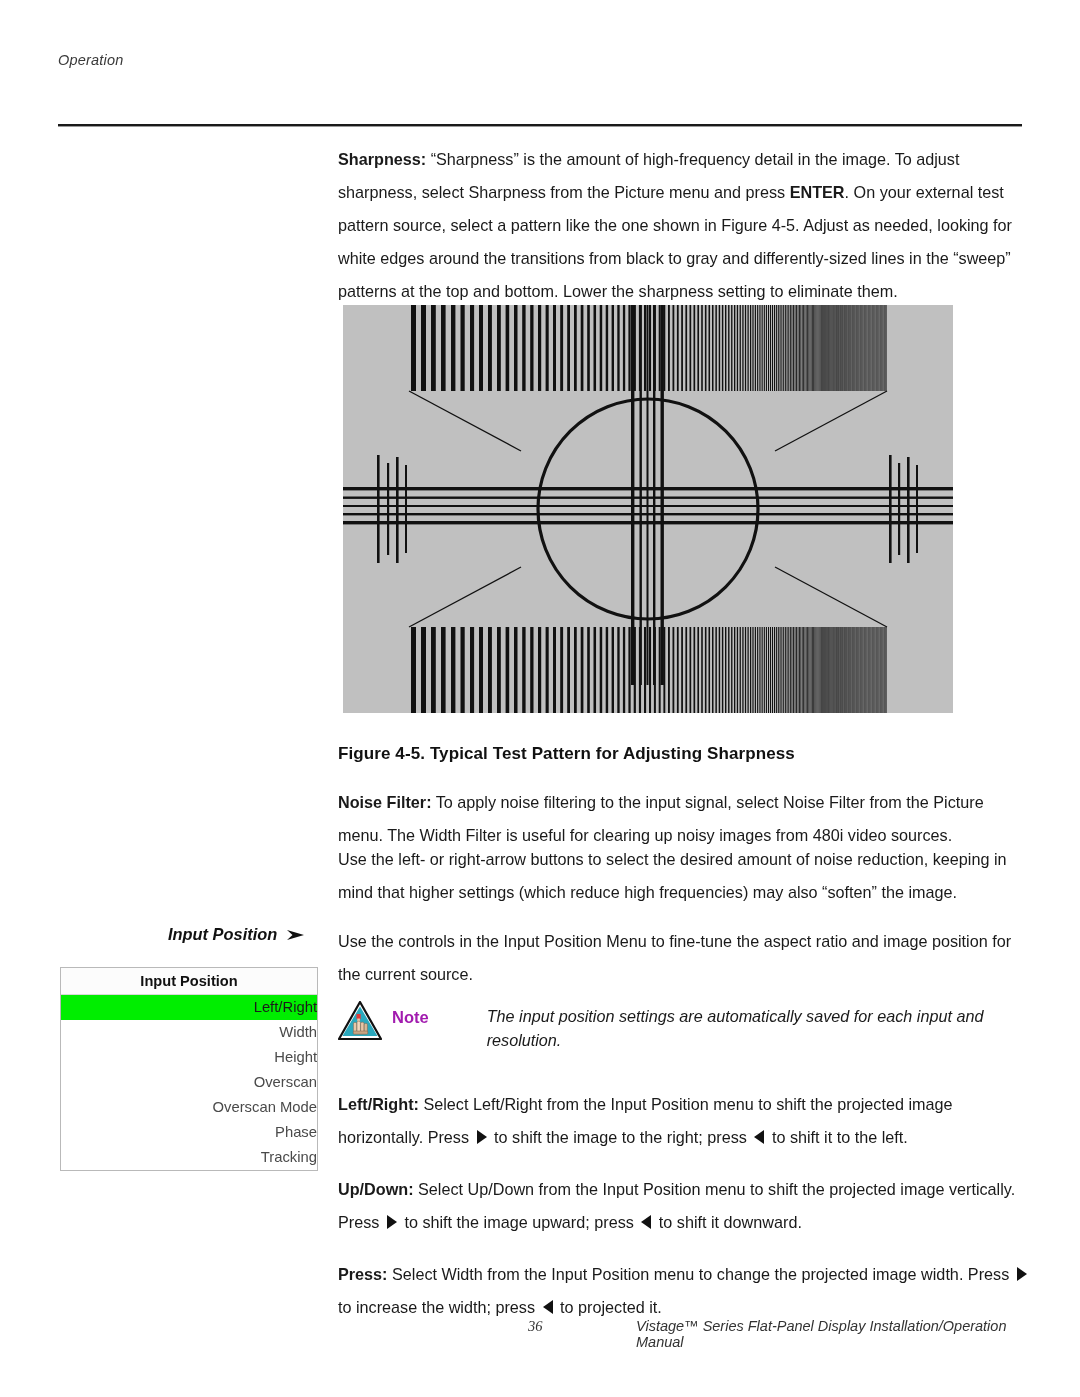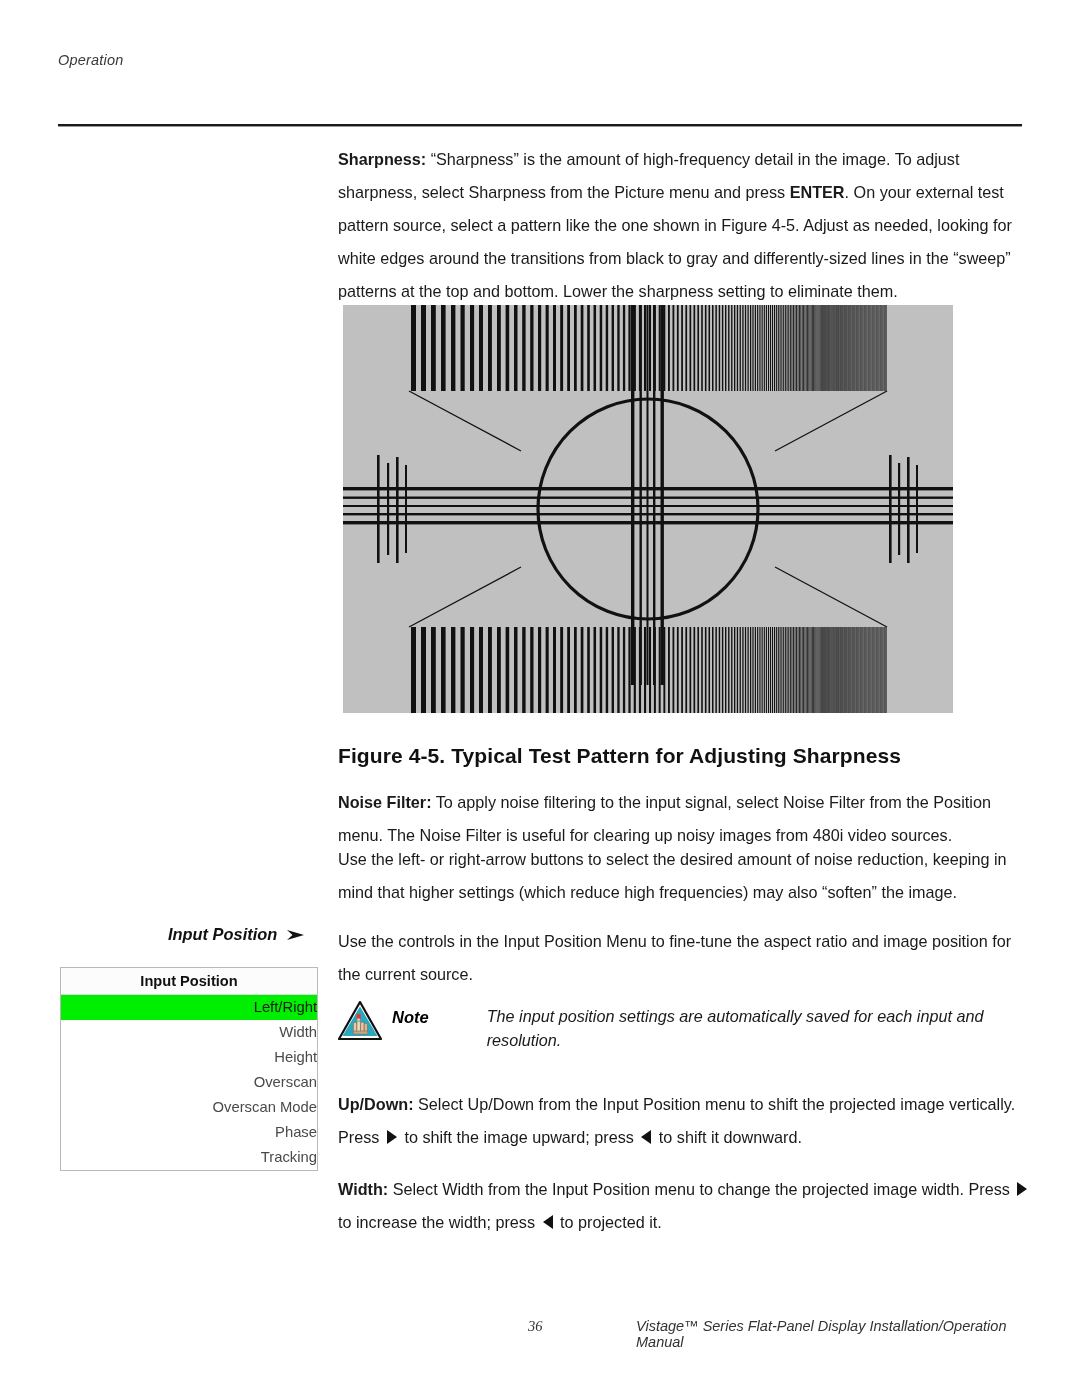--- a/index.html
+++ b/index.html
@@ -62,21 +62,21 @@
     background: #c0c0c0;
     overflow: hidden;
   }
   .tp-svg { display: block; width: 610px; height: 408px; }
 
   .fig-caption {
     position: absolute;
     left: 338px;
     top: 744px;
     width: 688px;
-    font-size: 21px;
+    font-size: 17px;
     font-weight: bold;
     color: #111;
     letter-spacing: 0.1px;
   }
 
   .block-noise { position: absolute; left: 338px; top: 786px; width: 690px; }
   .block-noise2 { position: absolute; left: 338px; top: 843px; width: 690px; }
   .block-ipintro { position: absolute; left: 338px; top: 925px; width: 690px; }
   .block-bottom  { position: absolute; left: 338px; top: 1088px; width: 700px; }
 
@@ -133,22 +133,21 @@
     top: 1001px;
     width: 690px;
     display: flex;
     align-items: flex-start;
     gap: 10px;
   }
   .note-icon { width: 44px; height: 40px; flex: 0 0 44px; }
   .note-label {
     font-size: 16.5px;
     font-weight: bold;
-    font-style: italic;
-    color: #000000;
+    color: #a21caf;
     padding-top: 7px;
     flex: 0 0 auto;
     margin-right: 48px;
   }
   .note-text {
     font-size: 16.2px;
     font-style: italic;
     line-height: 23.5px;
     color: #1a1a1a;
     padding-top: 4px;
@@ -624,21 +623,21 @@
       <rect x="555" y="158" width="2.2" height="92"></rect>
       <rect x="564" y="152" width="2.6" height="106"></rect>
       <rect x="573" y="160" width="2.0" height="88"></rect>
     </g>
   </svg>
 </div>
 
 <div class="fig-caption">Figure 4-5. Typical Test Pattern for Adjusting Sharpness</div>
 
 <div class="block-noise">
-  <p class="para"><b>Noise Filter:</b><span> To apply noise filtering to the input signal, select Noise Filter from the Position menu. The Noise Filter is useful for clearing up noisy images from 480i video sources.</span></p>
+  <p class="para"><b>Noise Filter:</b><span> To apply noise filtering to the input signal, select Noise Filter from the Picture menu. The Width Filter is useful for clearing up noisy images from 480i video sources.</span></p>
 </div>
 <div class="block-noise2">
   <p class="para">Use the left- or right-arrow buttons to select the desired amount of noise reduction, keeping in mind that higher settings (which reduce high frequencies) may also “soften” the image.</p>
 </div>
 
 <div class="margin-head">
   <span>Input Position</span>
   <svg class="arrow-head" viewBox="0 0 20 14">
     <path d="M1 2 L18 7 L1 12 L6.5 7 Z" fill="#111"></path>
   </svg>
@@ -671,22 +670,23 @@
       <rect x="22.6" y="21.2" width="3.4" height="10.3" rx="1.3" fill="#e8c7a8" stroke="#7a5c44" stroke-width="0.5"></rect>
       <rect x="26.2" y="22.4" width="3.2" height="9.1" rx="1.3" fill="#d9b896" stroke="#7a5c44" stroke-width="0.5"></rect>
       <rect x="15.2" y="30" width="14.6" height="3.2" rx="1" fill="#c9a583" stroke="#7a5c44" stroke-width="0.5"></rect>
     </g>
   </svg>
   <div class="note-label">Note</div>
   <div class="note-text">The input position settings are automatically saved for each input and resolution.</div>
 </div>
 
 <div class="block-bottom">
+  <p class="para"><b>Left/Right:</b><span> Select Left/Right from the Input Position menu to shift the projected image horizontally. Press </span><span class="tri right"></span><span> to shift the image to the right; press </span><span class="tri left"></span><span> to shift it to the left.</span></p>
 
   <p class="para"><b>Up/Down:</b><span> Select Up/Down from the Input Position menu to shift the projected image vertically. Press </span><span class="tri right"></span><span> to shift the image upward; press </span><span class="tri left"></span><span> to shift it downward.</span></p>
 
-  <p class="para"><b>Width:</b><span> Select Width from the Input Position menu to change the projected image width. Press </span><span class="tri right"></span><span> to increase the width; press </span><span class="tri left"></span><span> to projected it.</span></p>
+  <p class="para"><b>Press:</b><span> Select Width from the Input Position menu to change the projected image width. Press </span><span class="tri right"></span><span> to increase the width; press </span><span class="tri left"></span><span> to projected it.</span></p>
 </div>
 
 <div class="footer">
   <span class="footer-page">36</span>
   <span class="footer-title">Vistage™ Series Flat-Panel Display Installation/Operation Manual</span>
 </div>
 
 </body></html>

